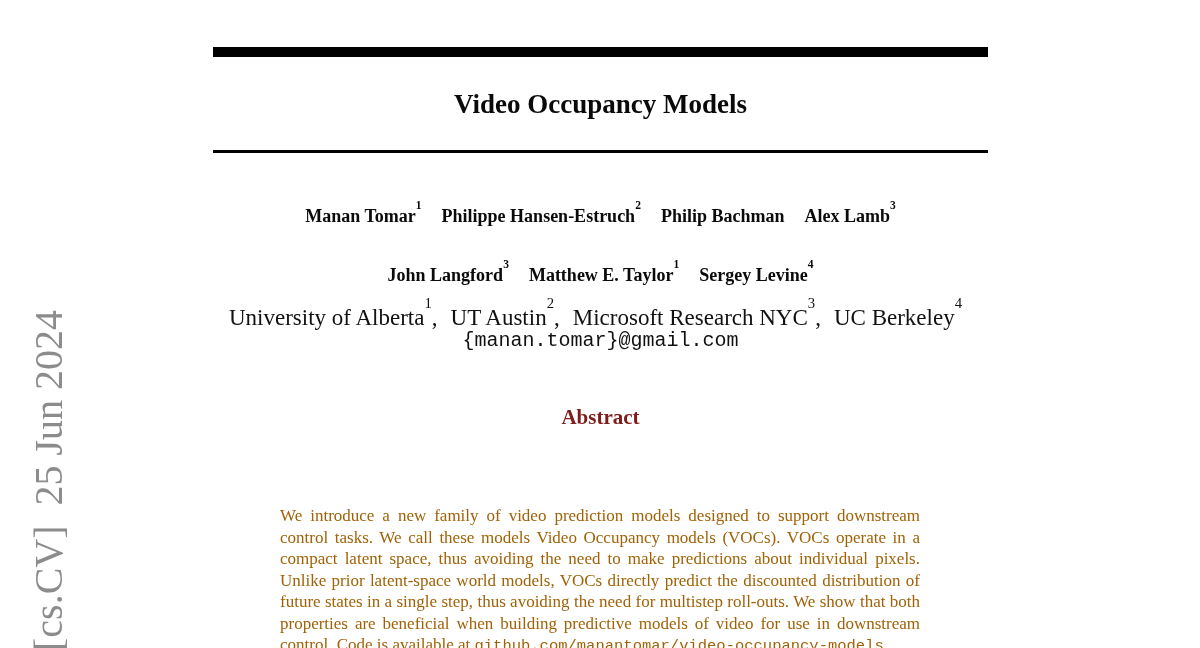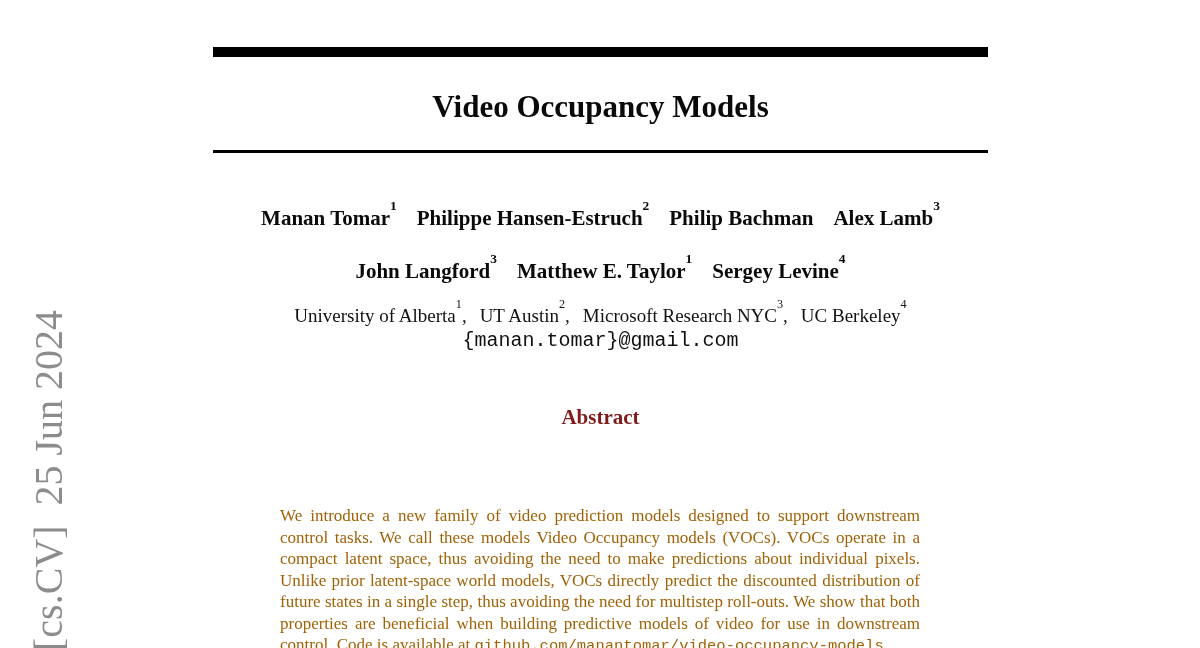--- a/index.html
+++ b/index.html
@@ -32,46 +32,46 @@
     width: 775px; height: 10px; background: #000000;
   }
   .rule-thin {
     position: absolute; left: 213px; top: 150px;
     width: 775px; height: 3px; background: #000000;
   }
 
   .title {
     position: absolute; left: 213px; top: 90px; width: 775px;
     text-align: center;
-    font-size: 31px; font-weight: bold; line-height: 1.1;
+    font-size: 27px; font-weight: bold; line-height: 1.1;
     color: #0a0a0a;
   }
 
   .authors {
     position: absolute; left: 213px; width: 775px;
     text-align: center;
-    font-size: 21px; font-weight: bold; line-height: 1.3;
+    font-size: 18px; font-weight: bold; line-height: 1.3;
     color: #0a0a0a;
     white-space: nowrap;
   }
   .authors.line1 { top: 205px; }
-  .authors.line2 { top: 258px; }
+  .authors.line2 { top: 264px; }
   .author { margin: 0 10px; }
 
   sup.idx {
     font-size: 64%;
     position: relative;
     top: -0.55em;
     line-height: 0;
   }
 
   .affils {
-    position: absolute; left: 213px; top: 304px; width: 775px;
-    text-align: center;
-    font-size: 19px; line-height: 1.25;
+    position: absolute; left: 229px; top: 304px; width: 775px;
+    text-align: left;
+    font-size: 23px; line-height: 1.25;
     white-space: nowrap;
   }
   .affil-item { margin-right: 13px; }
   .affil-item:last-child { margin-right: 0; }
 
   .email {
     position: absolute; left: 213px; top: 328px; width: 775px;
     text-align: center;
     font-family: "Liberation Mono", monospace;
     font-size: 20px; line-height: 1.3;

